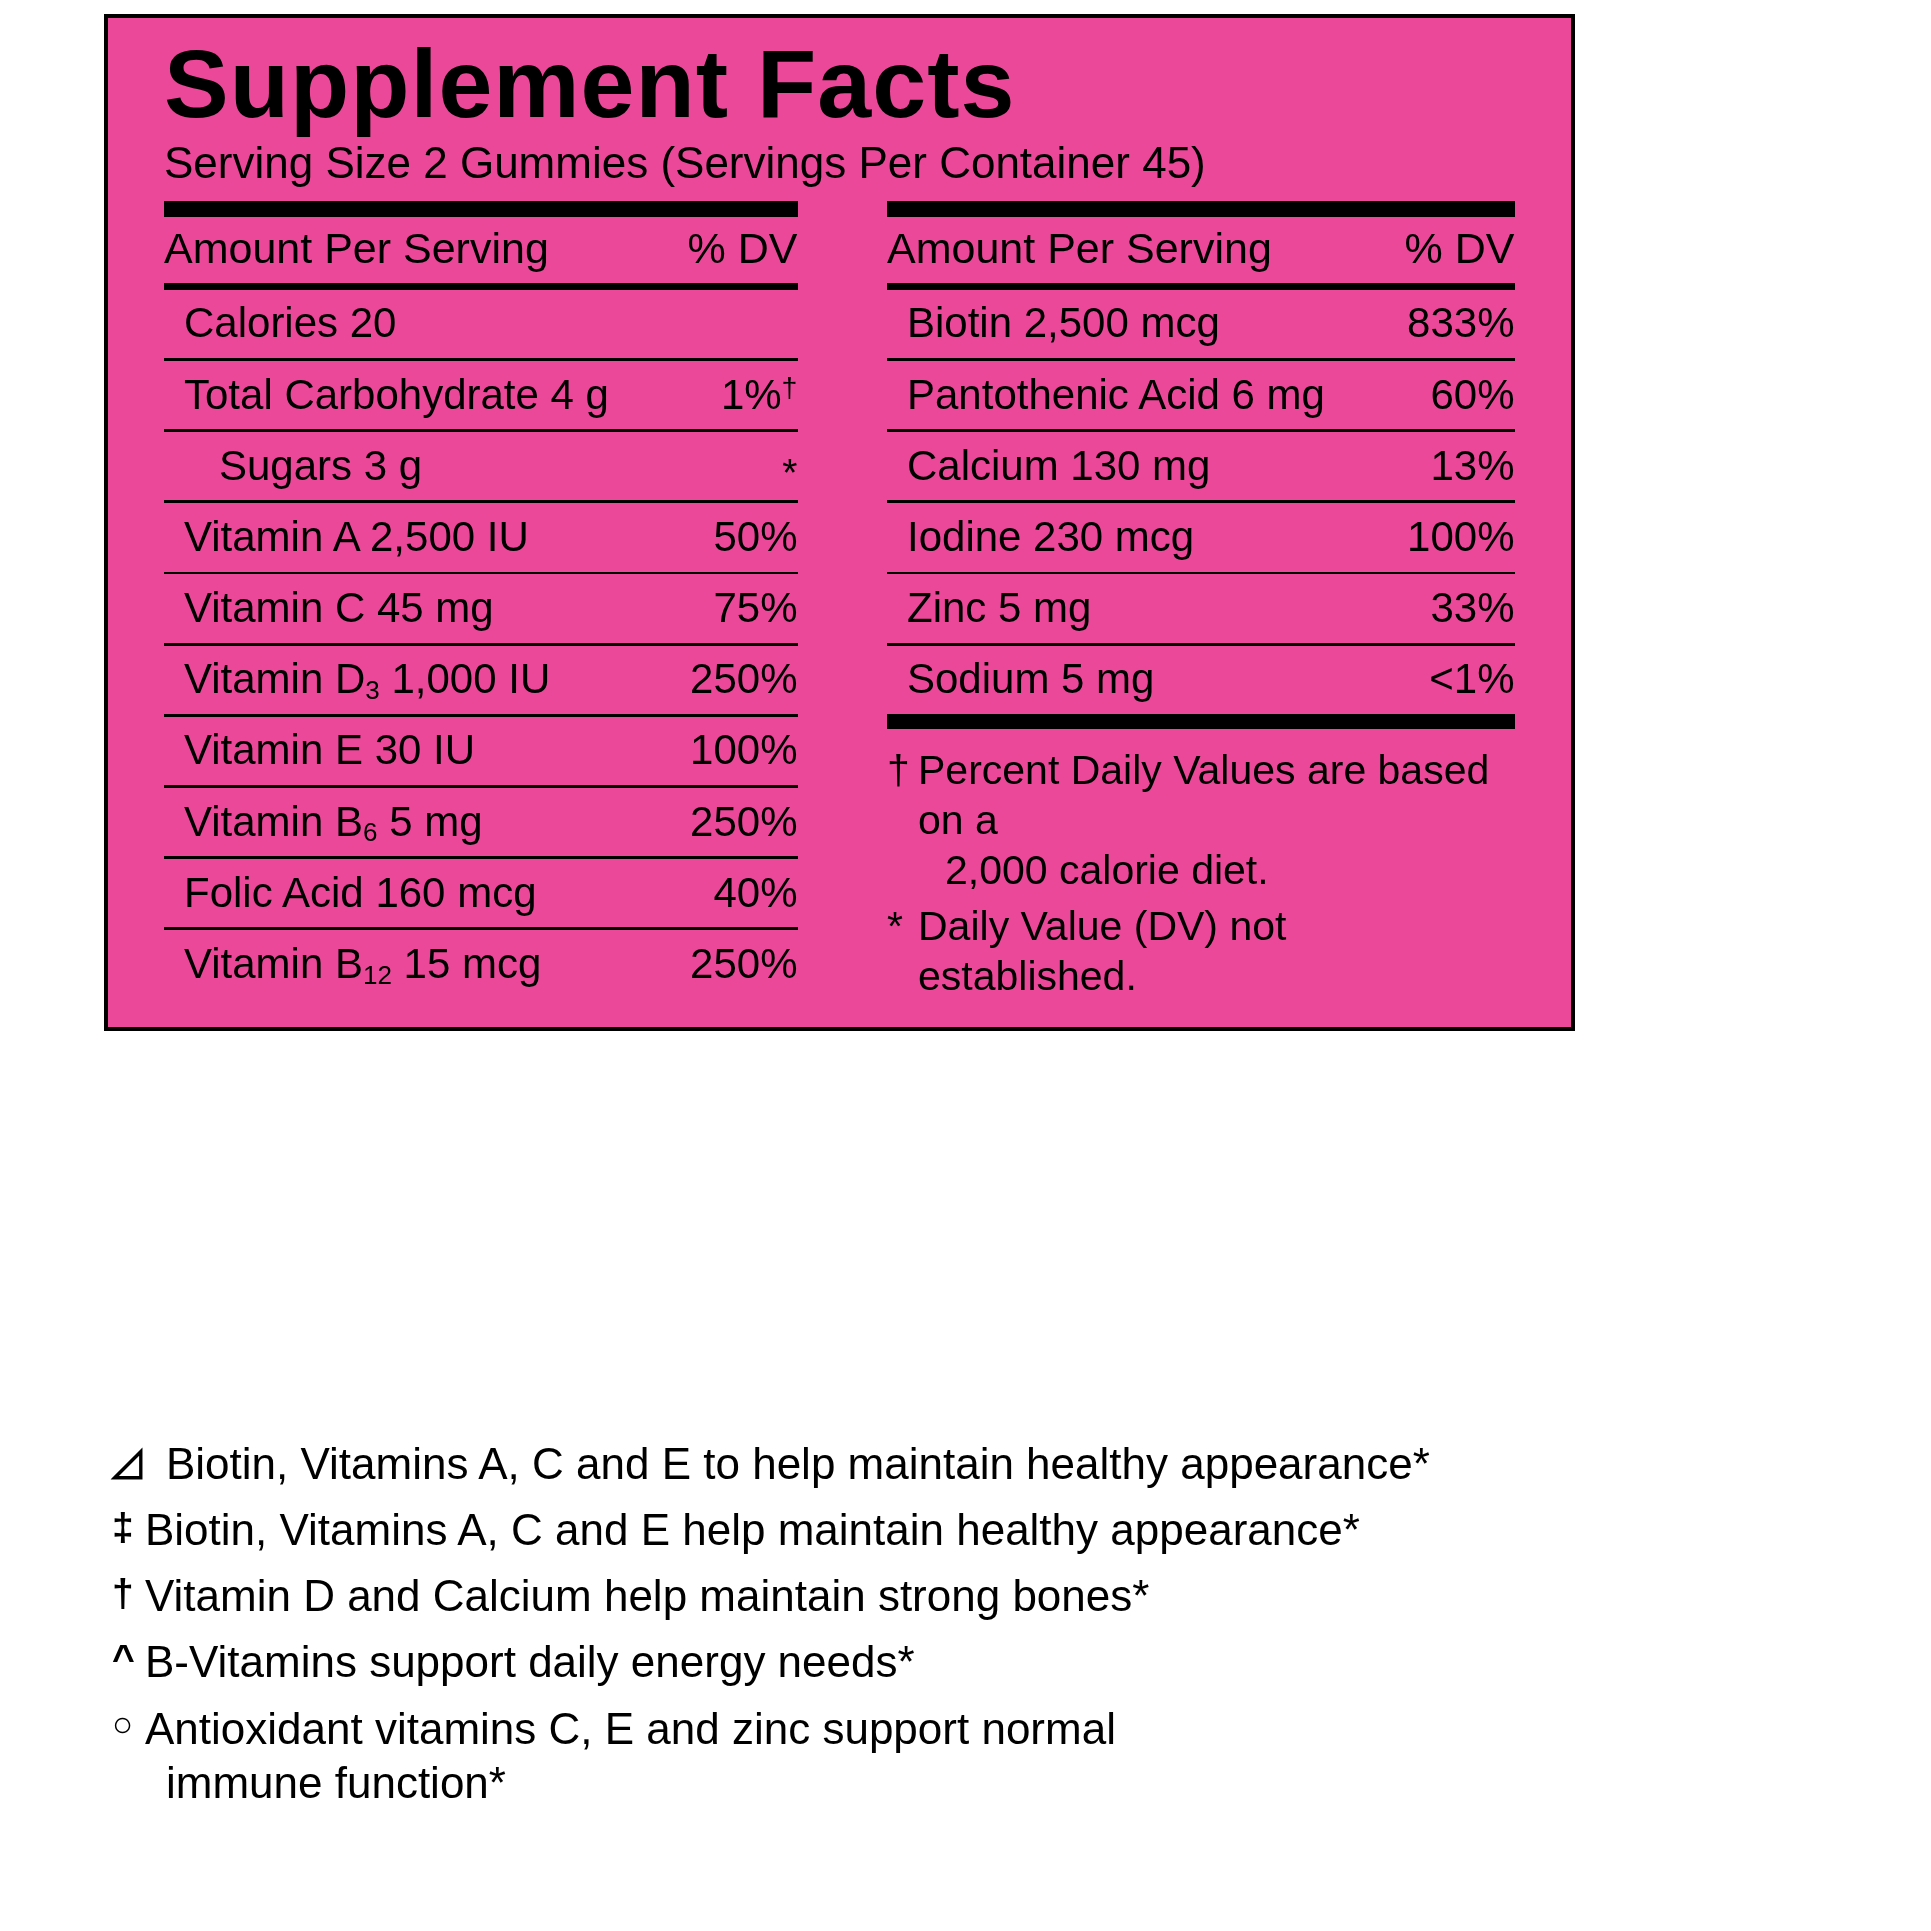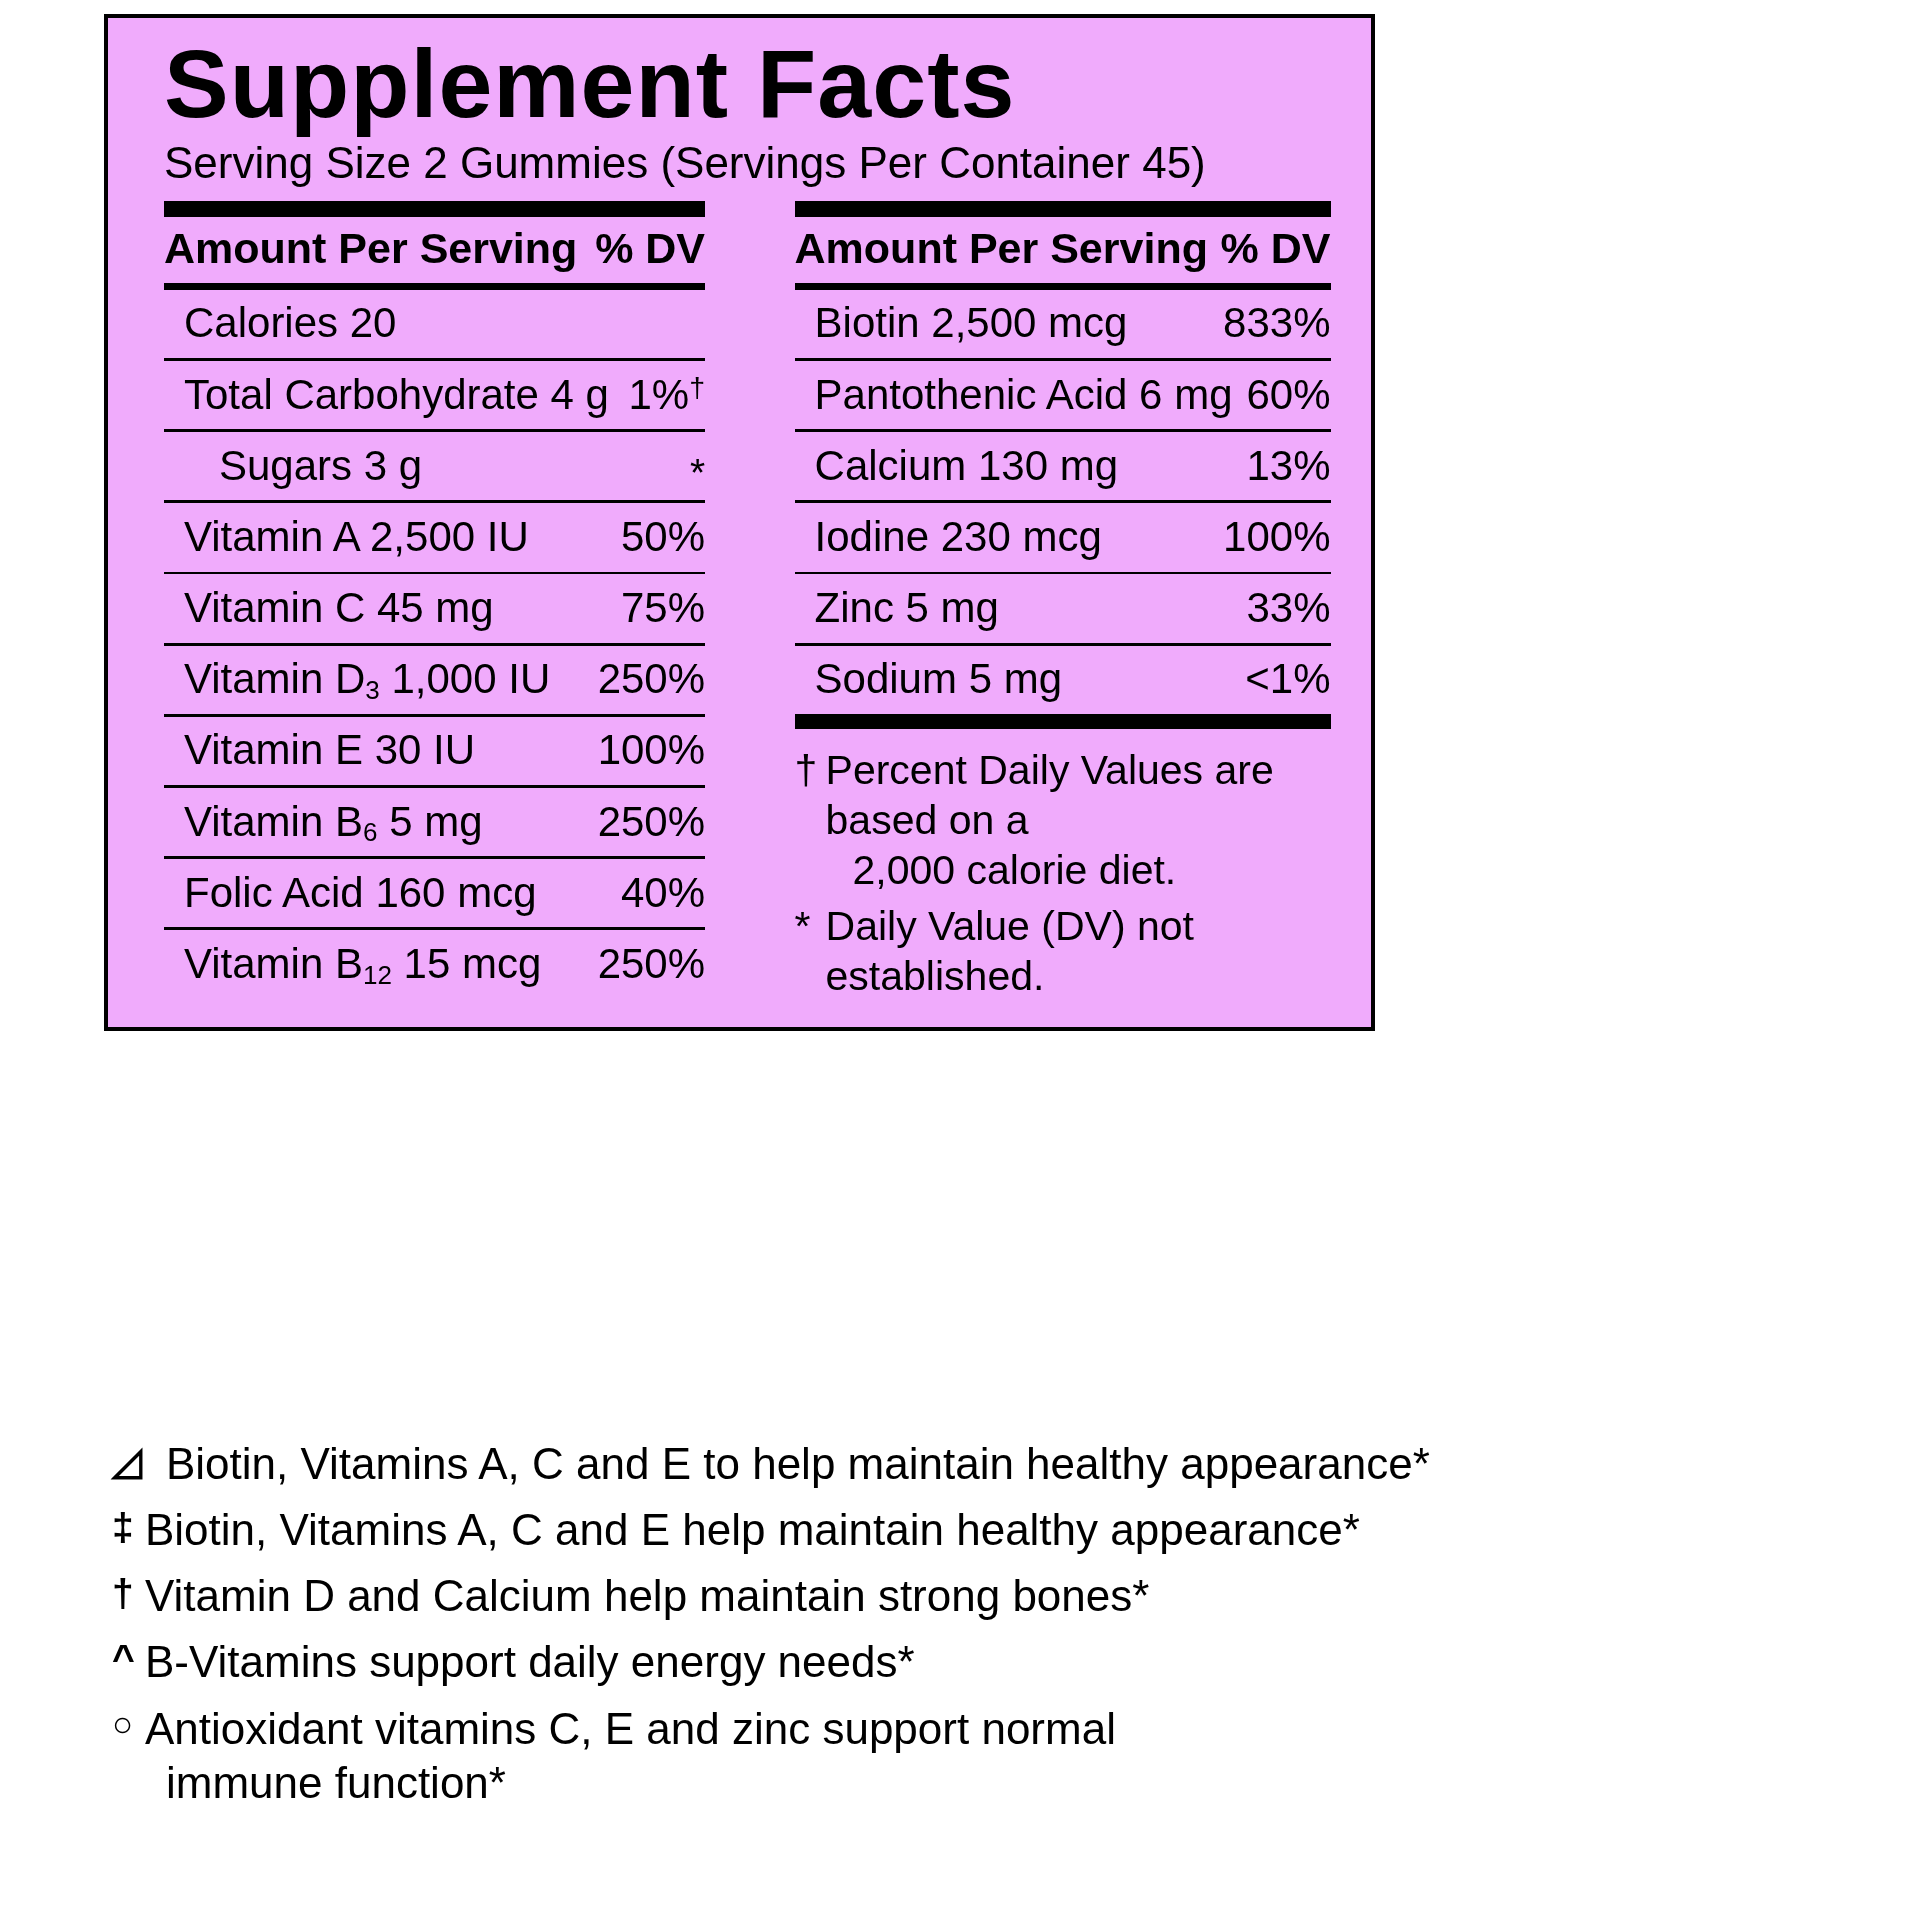--- a/index.html
+++ b/index.html
@@ -13,24 +13,24 @@
     font-family: "Liberation Sans", sans-serif;
     color: #000000;
     position: relative;
     overflow: hidden;
   }
 
   .panel {
     position: absolute;
     left: 104px;
     top: 13.5px;
-    width: 1271px;
+    width: 1471px;
     border: 4.8px solid #000;
     box-sizing: border-box;
-    background: #f0abfc;
+    background: #ec4899;
     padding: 9.7px 27px 0 27px;
   }
 
   .title {
     font-weight: bold;
     font-size: 97px;
     line-height: 1.06;
     letter-spacing: 1px;
     margin: 5.8px 0 1.9px 29px;
     white-space: nowrap;
@@ -73,21 +73,21 @@
   .rule-thin {
     height: 2.9px;
     background: #000;
     margin: 0;
   }
 
   .hdr-row {
     display: flex;
     justify-content: space-between;
     align-items: center;
-    font-weight: bold;
+    font-weight: normal;
     font-size: 43px;
     padding: 7.7px 0 9.7px 0;
   }
 
   .row {
     display: flex;
     justify-content: space-between;
     align-items: baseline;
     font-size: 42px;
     padding: 9.7px 0 10.6px 0;

